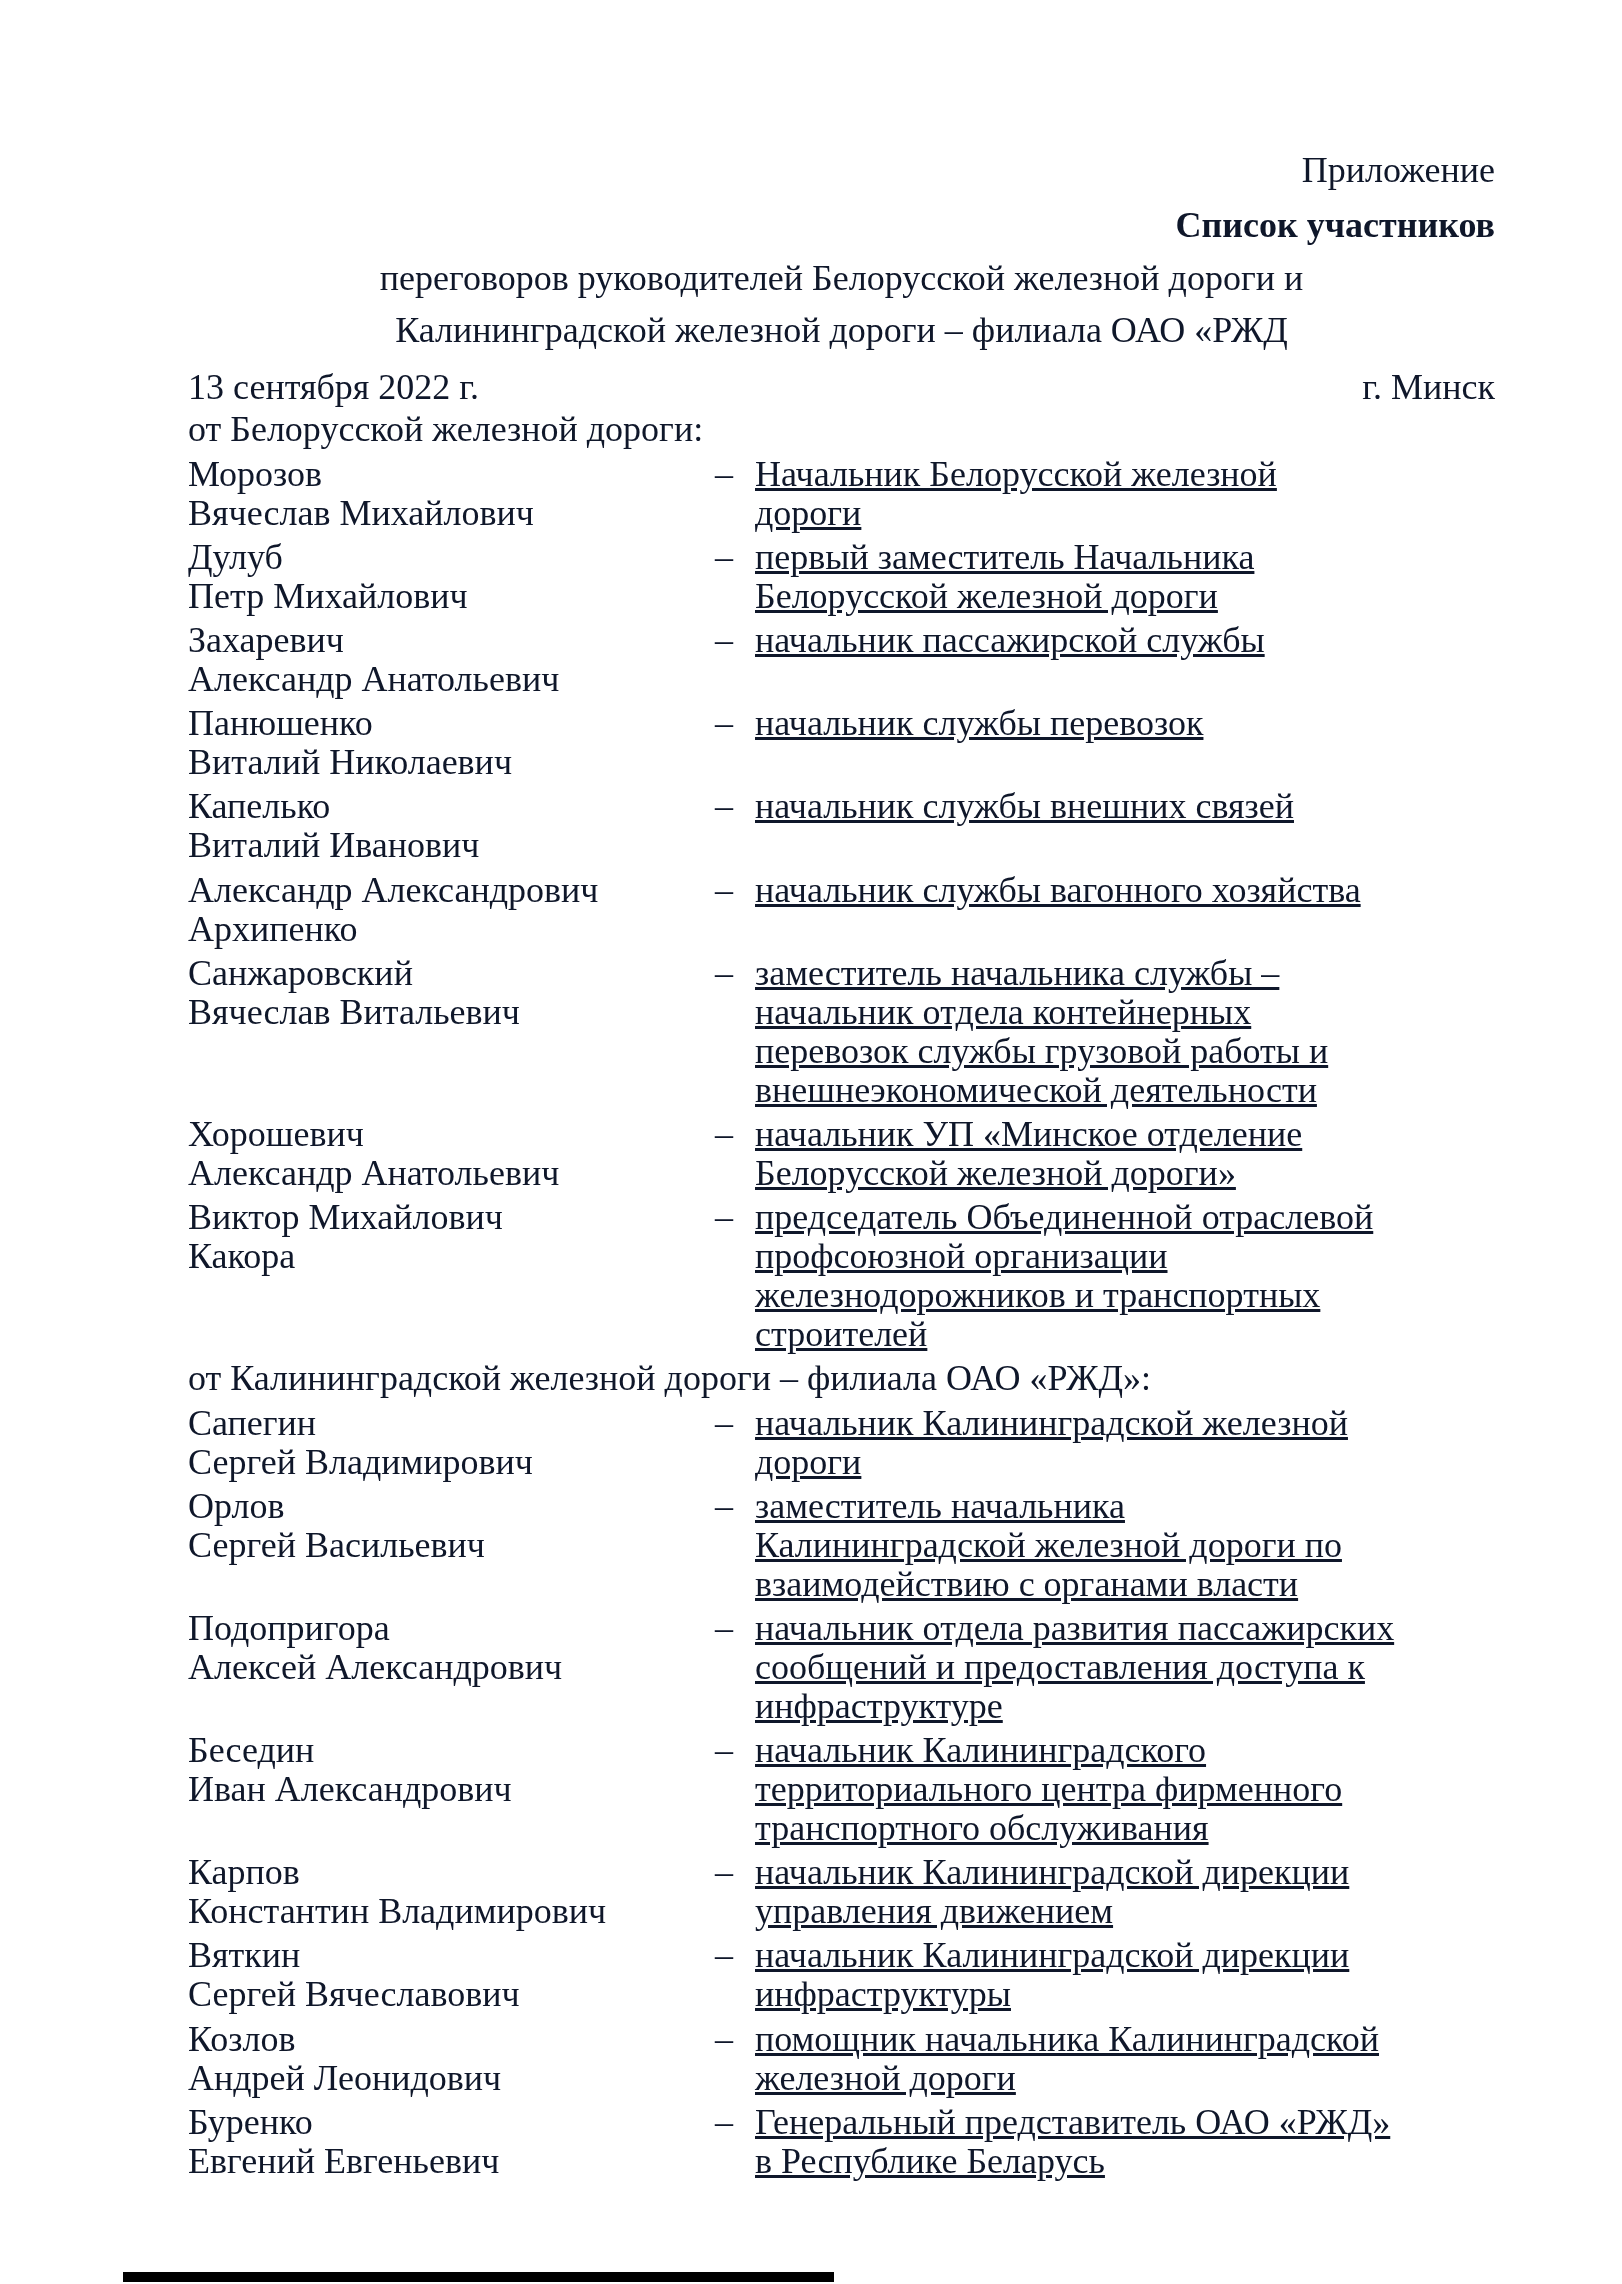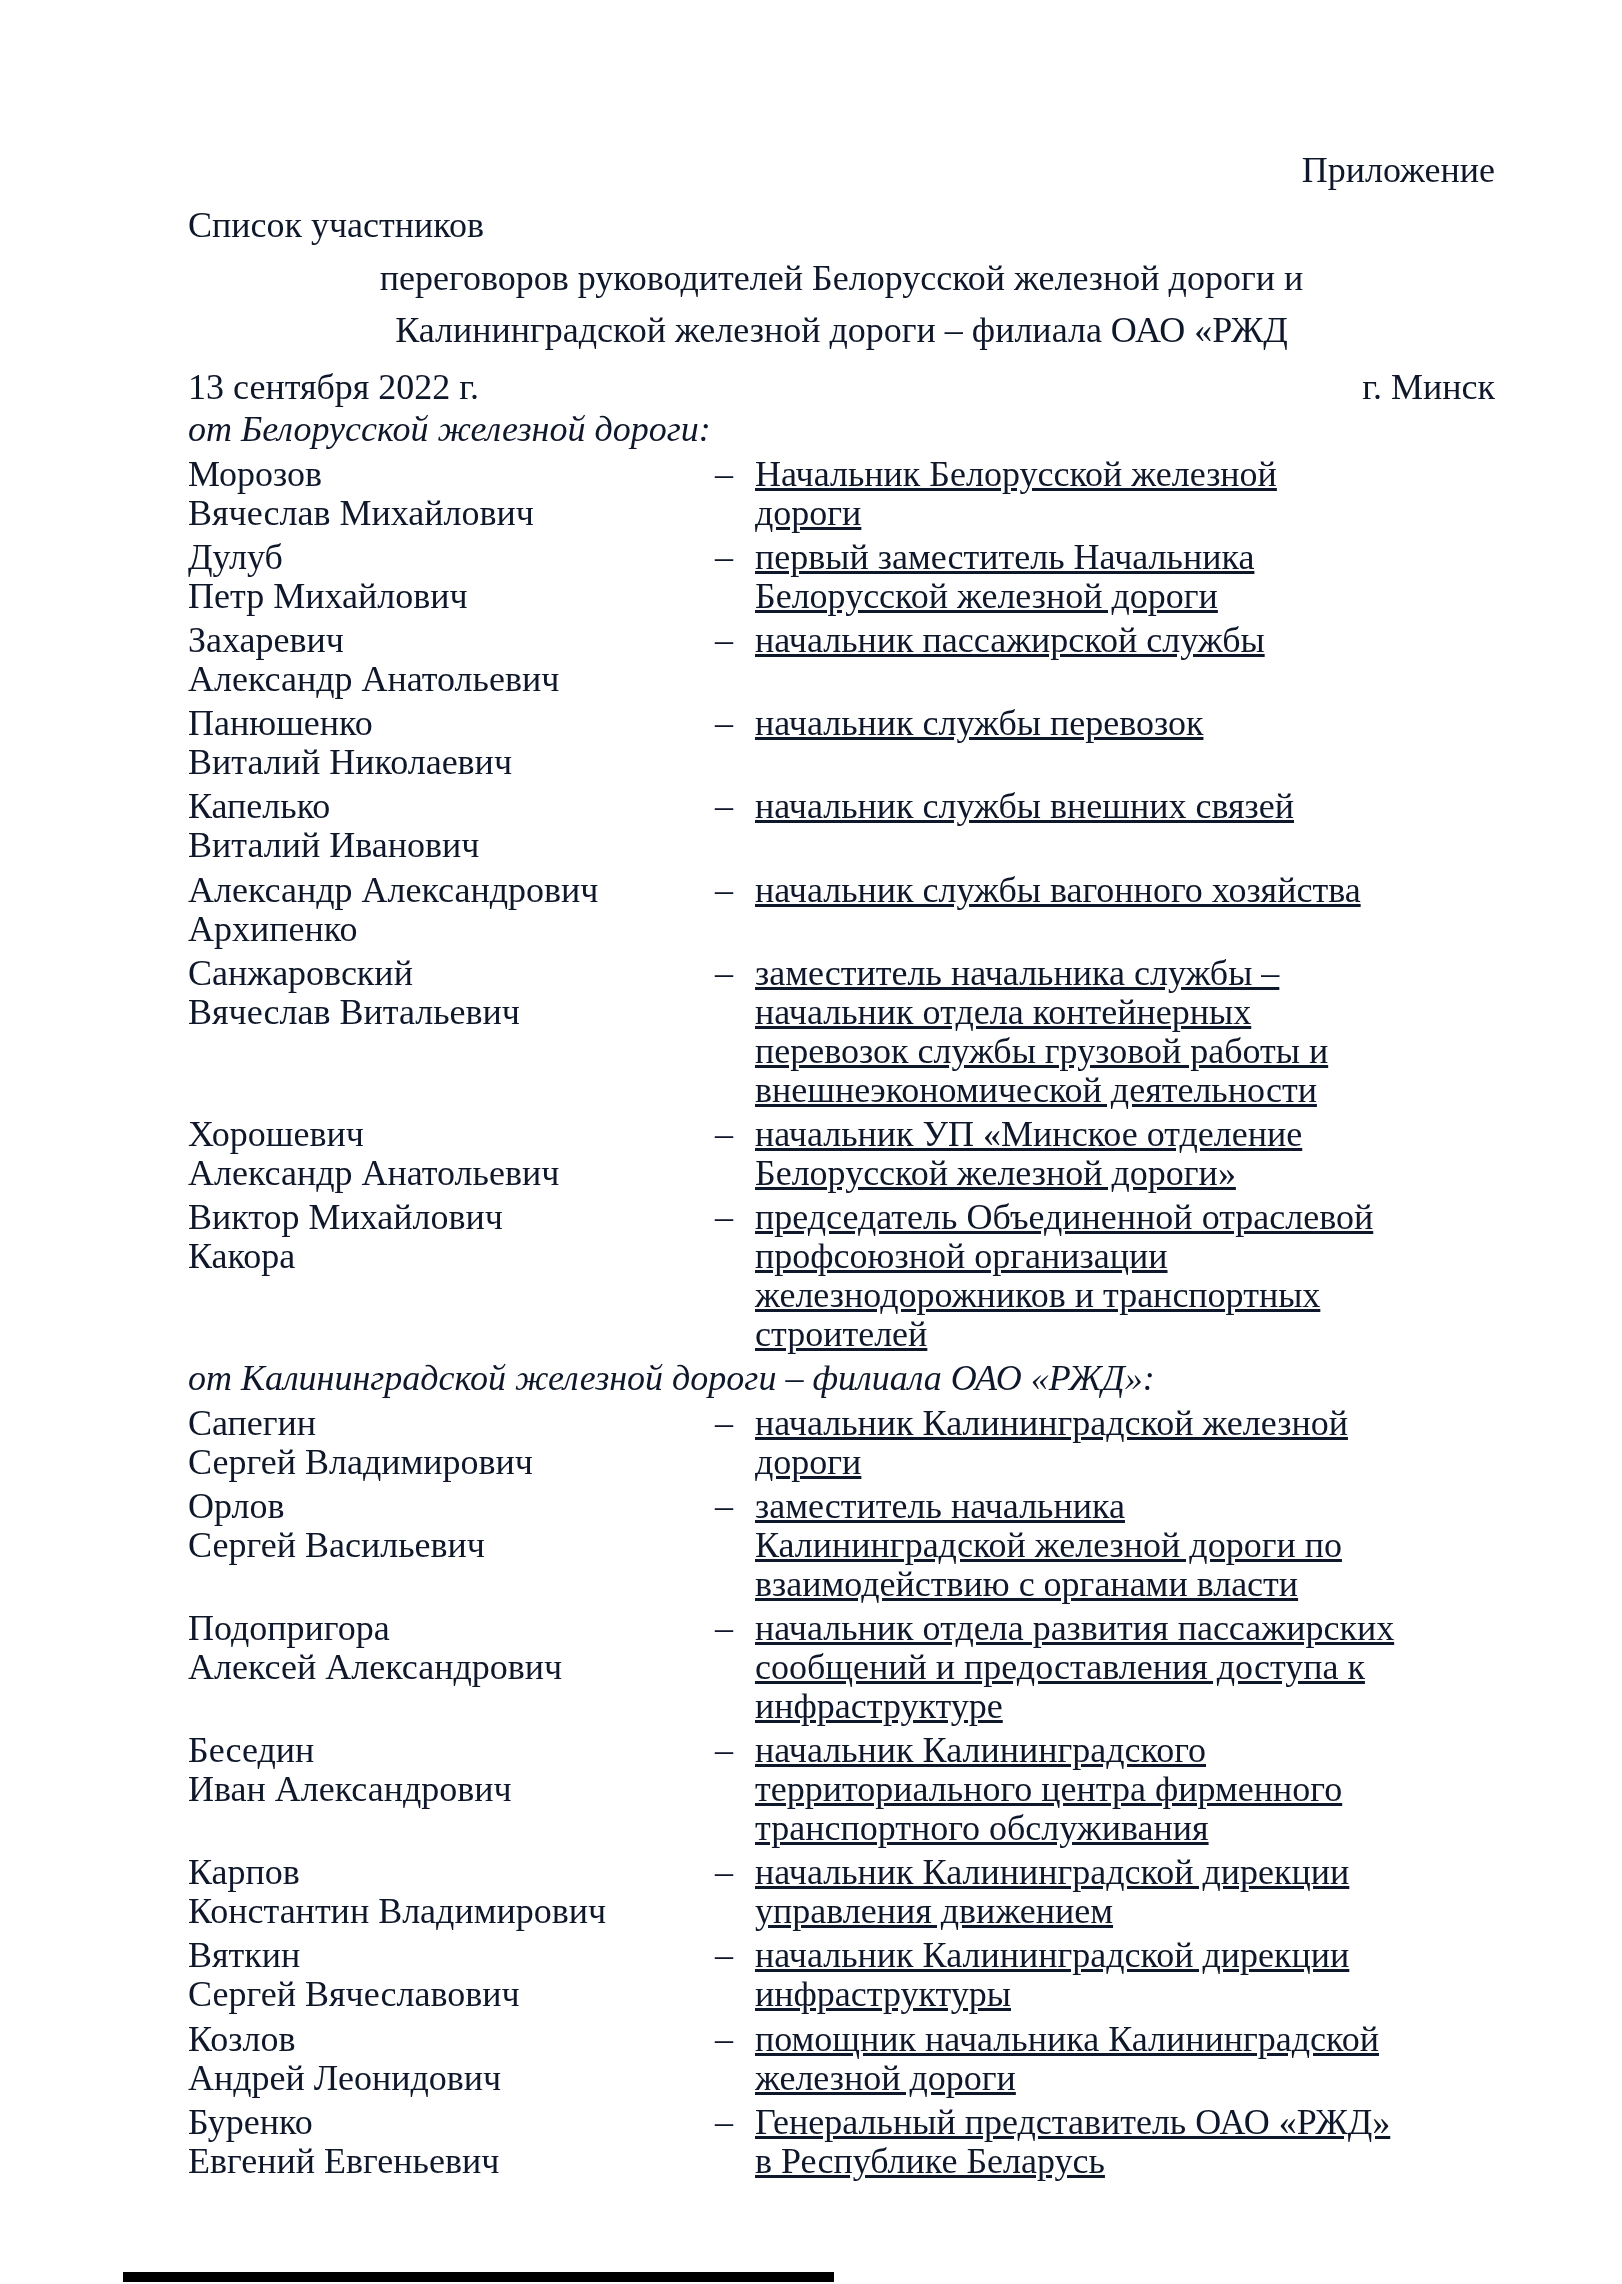--- a/index.html
+++ b/index.html
@@ -14,30 +14,29 @@
     line-height: 39px;
     overflow: hidden;
   }
   .content {
     position: absolute;
     left: 188px;
     top: 151px;
     width: 1307px;
   }
   .appendix { text-align: right; }
-  .doc-title { text-align: left; font-weight: normal; margin-top: 16px; }
+  .doc-title { text-align: right; font-weight: bold; margin-top: 16px; }
   .doc-sub1 { text-align: center; margin-top: 14.3px; }
   .doc-sub2 { text-align: center; margin-top: 13px; }
   .dateline {
     display: flex;
     justify-content: space-between;
     margin-top: 18px;
   }
   .section-heading {
-    font-style: italic;
     margin-top: 3.2px;
   }
   .section-heading.second { margin-top: 0; }
   .rows { margin-top: 5.2px; }
   .row { display: flex; margin-bottom: 5.2px; }
   .col-name  { width: 527px; flex: 0 0 527px; }
   .col-dash  { width: 40px;  flex: 0 0 40px; }
   .col-role  { width: 740px; flex: 0 0 740px; white-space: pre-line; text-decoration: underline; }
   .artifact-bar {
     position: absolute;

